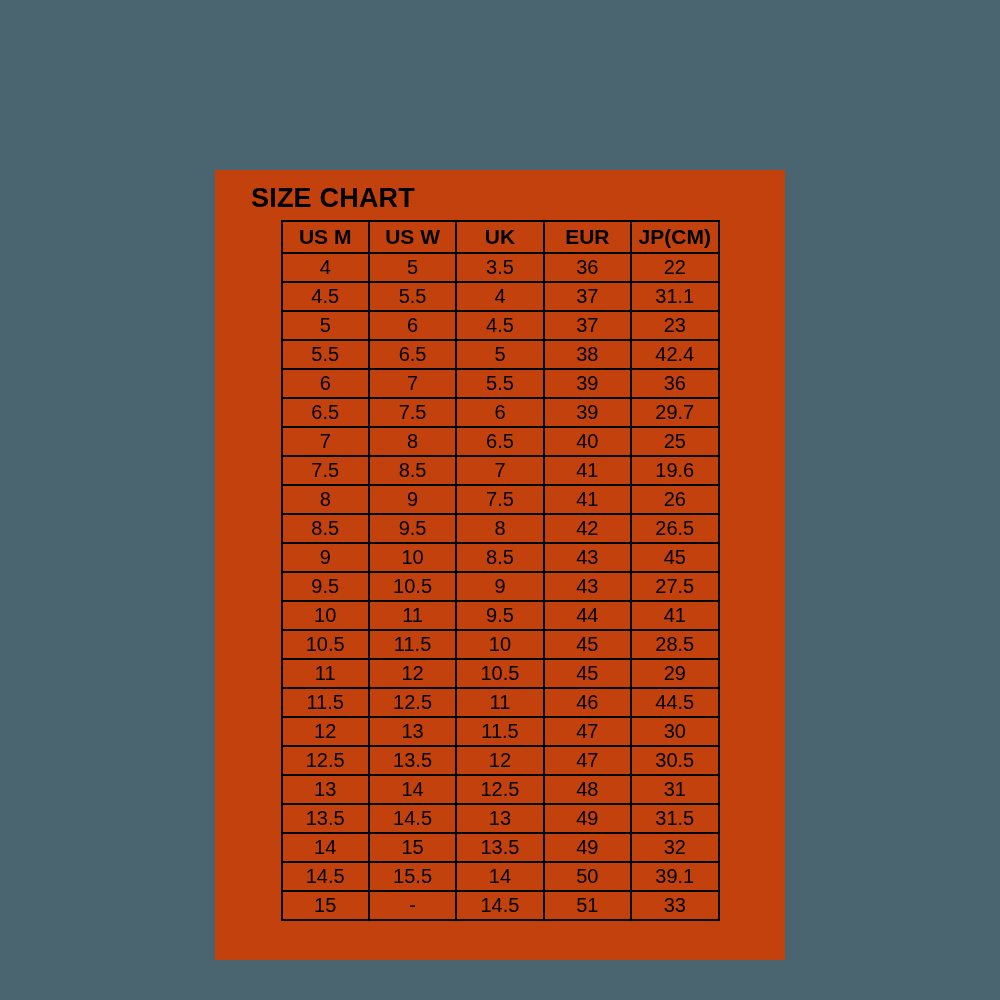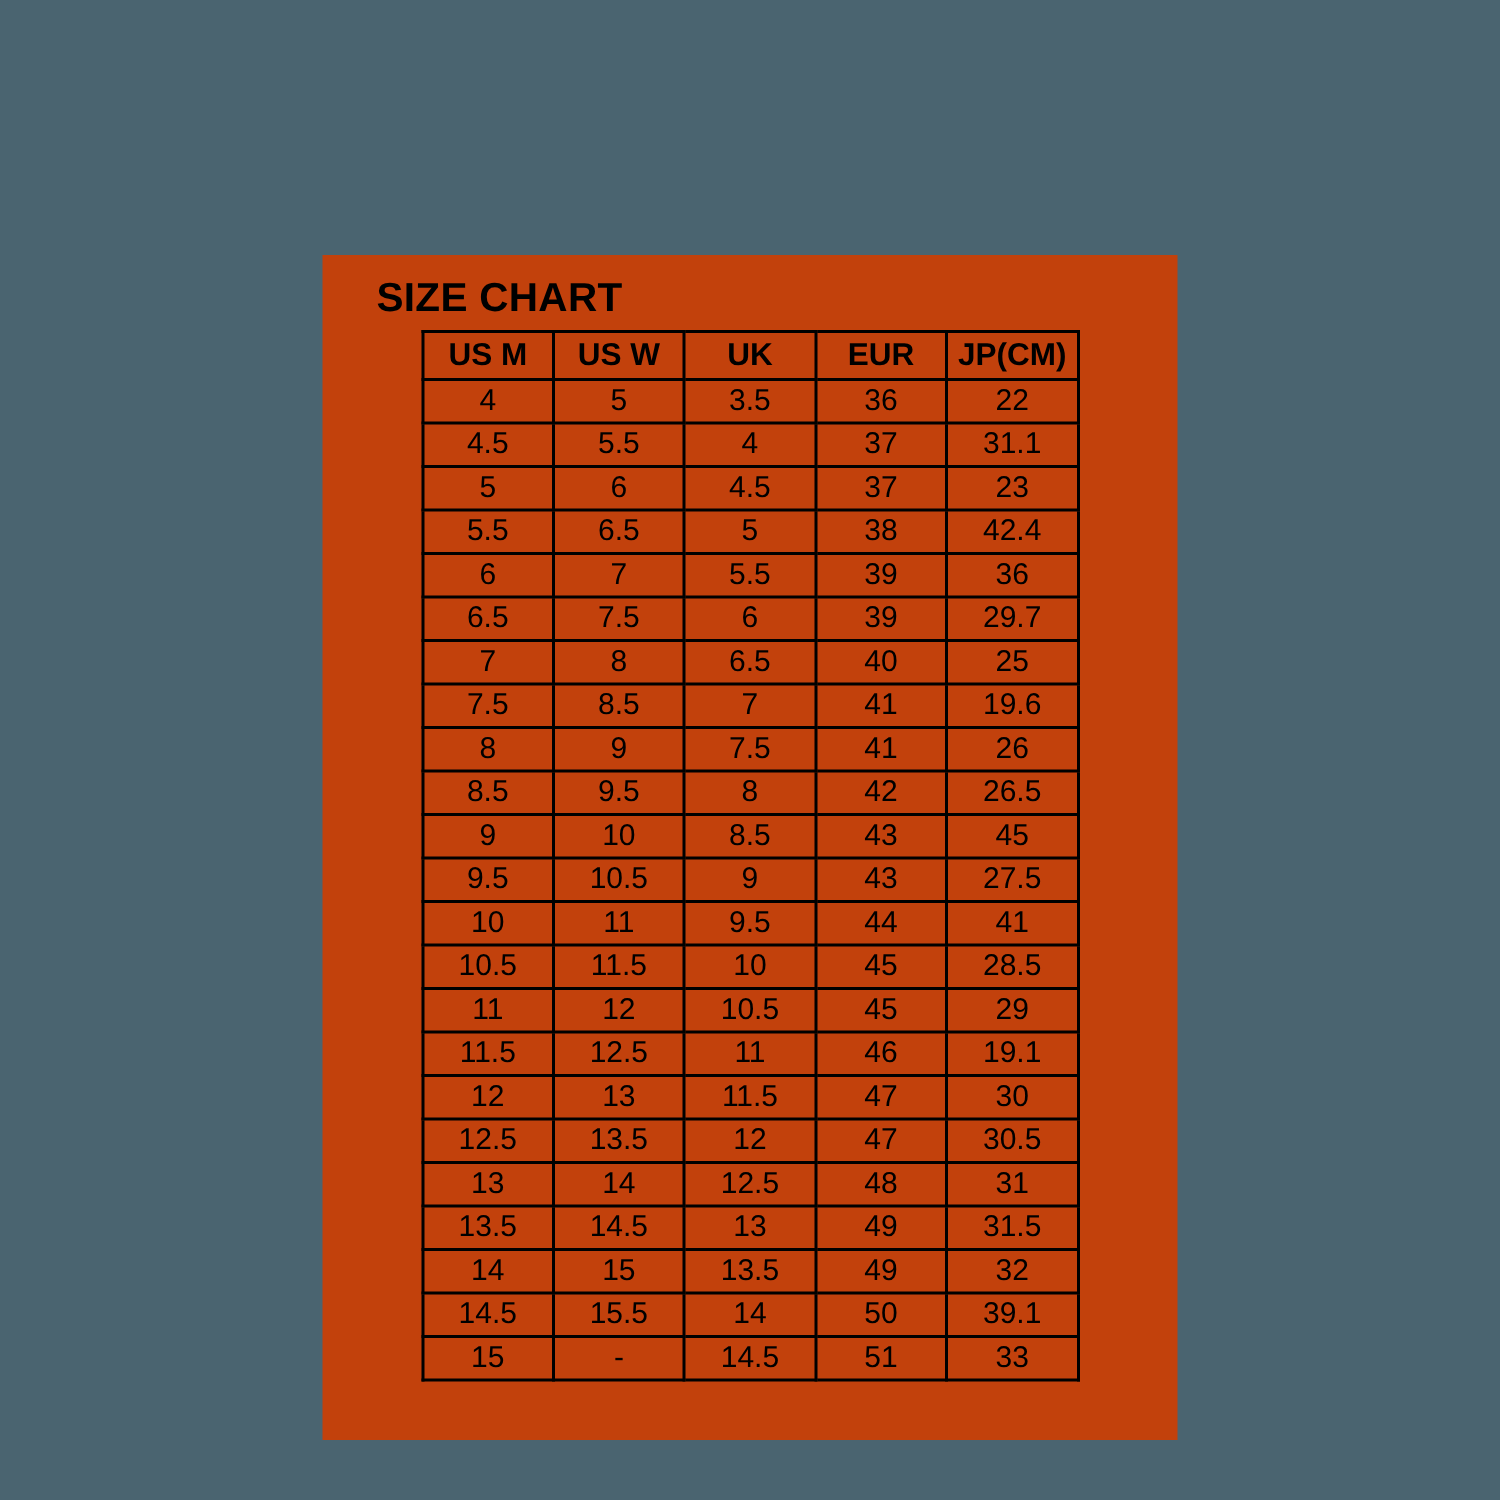--- a/index.html
+++ b/index.html
@@ -182,21 +182,21 @@
           <td>12</td>
           <td>10.5</td>
           <td>45</td>
           <td>29</td>
         </tr>
         <tr>
           <td>11.5</td>
           <td>12.5</td>
           <td>11</td>
           <td>46</td>
-          <td>19.1</td>
+          <td>44.5</td>
         </tr>
         <tr>
           <td>12</td>
           <td>13</td>
           <td>11.5</td>
           <td>47</td>
           <td>30</td>
         </tr>
         <tr>
           <td>12.5</td>

